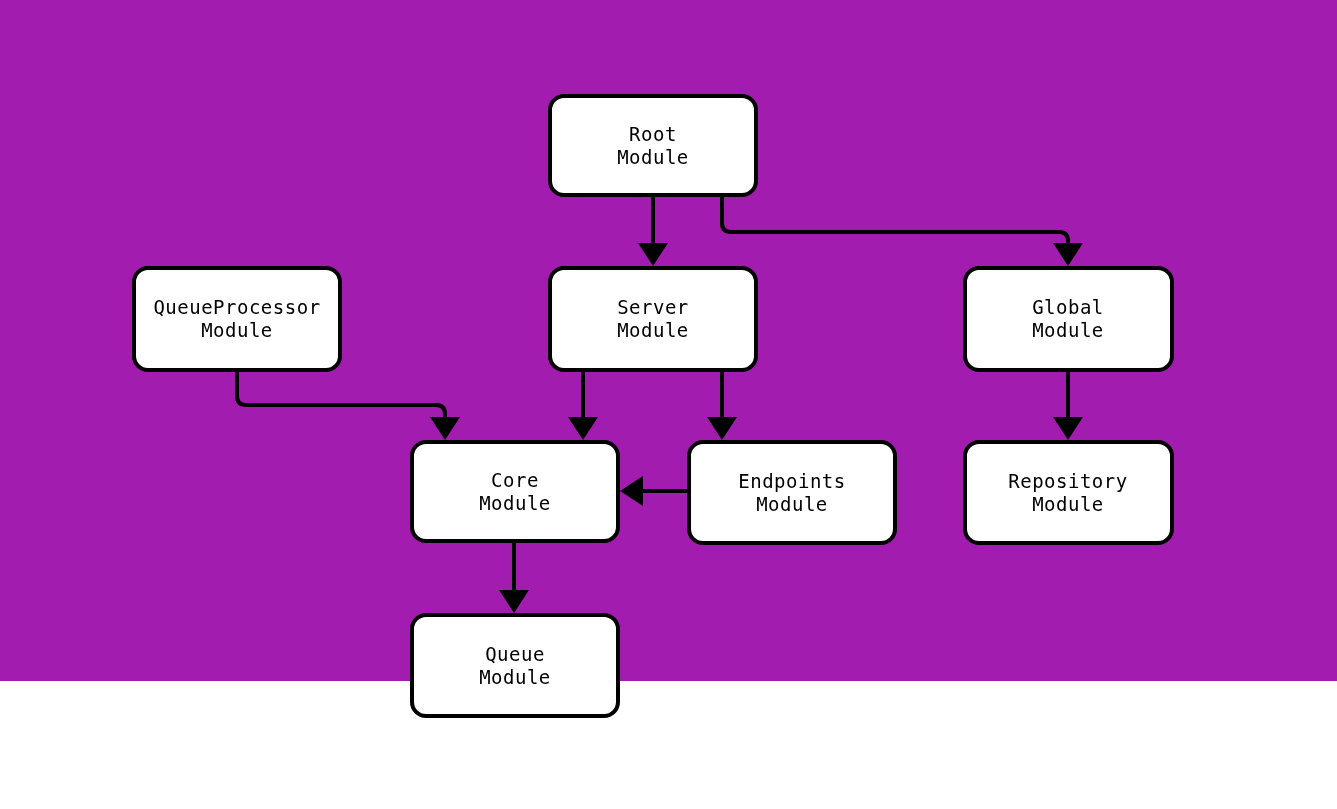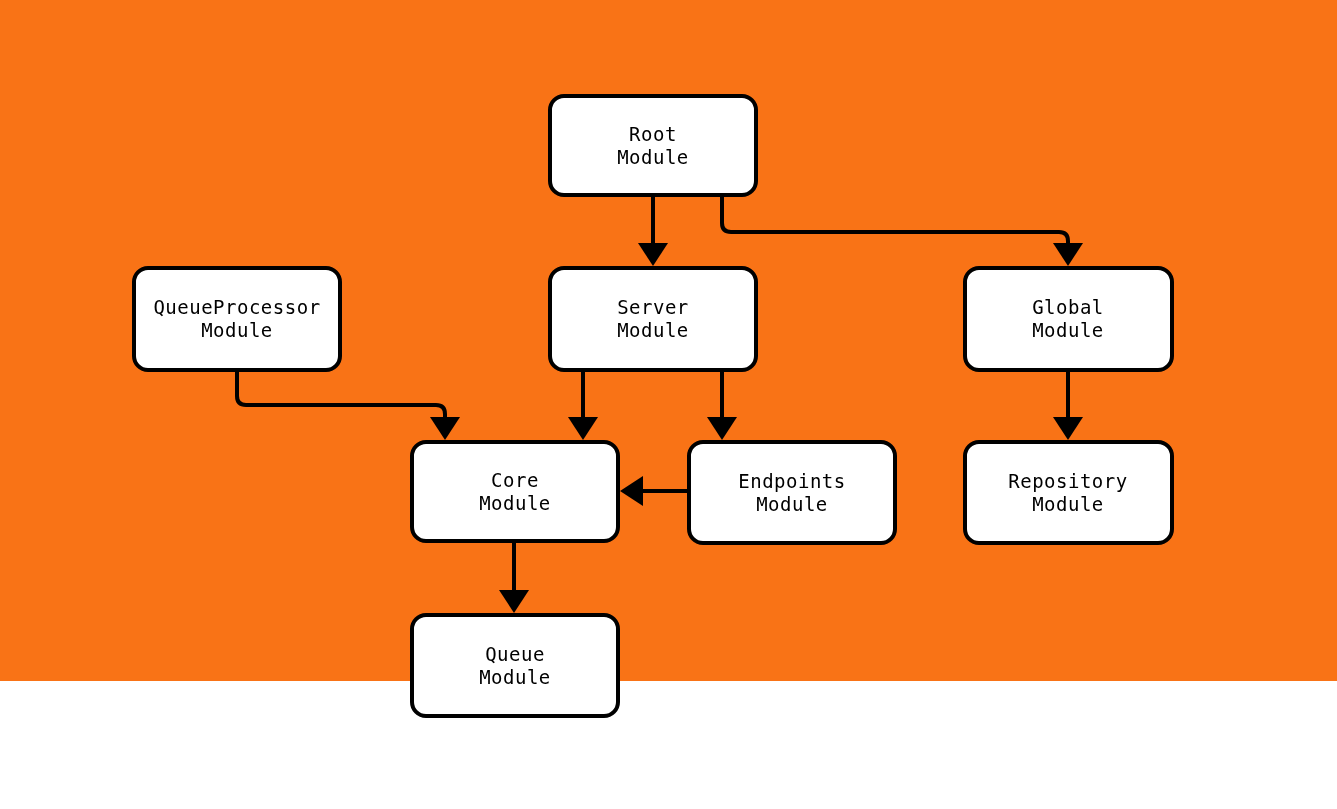--- a/index.html
+++ b/index.html
@@ -11,21 +11,21 @@
   body {
     width: 1337px;
     height: 809px;
     overflow: hidden;
     font-family: "DejaVu Sans Mono", "Liberation Mono", monospace;
   }
   #diagram-root {
     position: relative;
     width: 1337px;
     height: 681px;
-    background: #f97316;
+    background: #a21caf;
   }
   #diagram-svg {
     position: absolute;
     top: 0;
     left: 0;
     width: 1337px;
     height: 809px;
     display: block;
   }
   .node-box {

